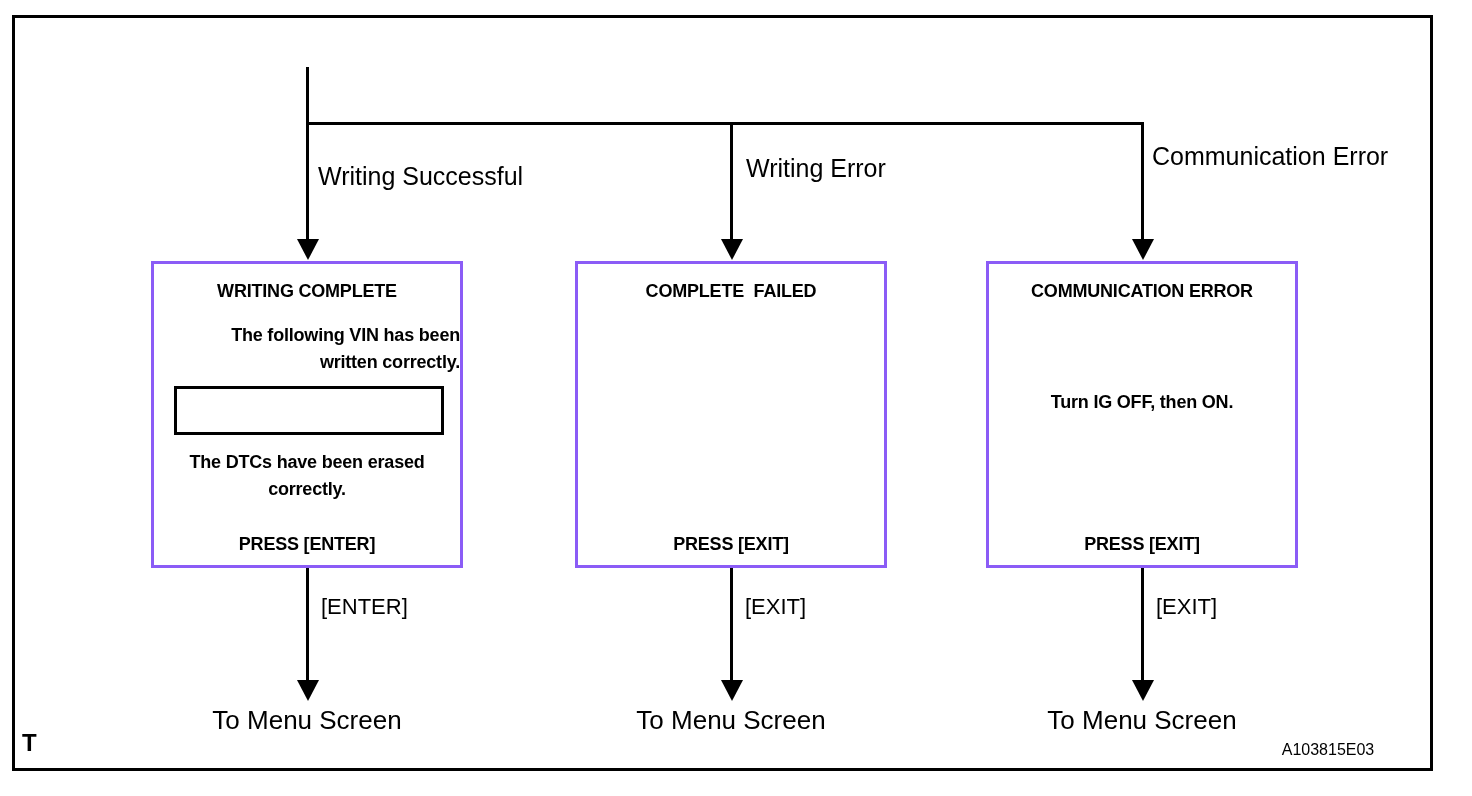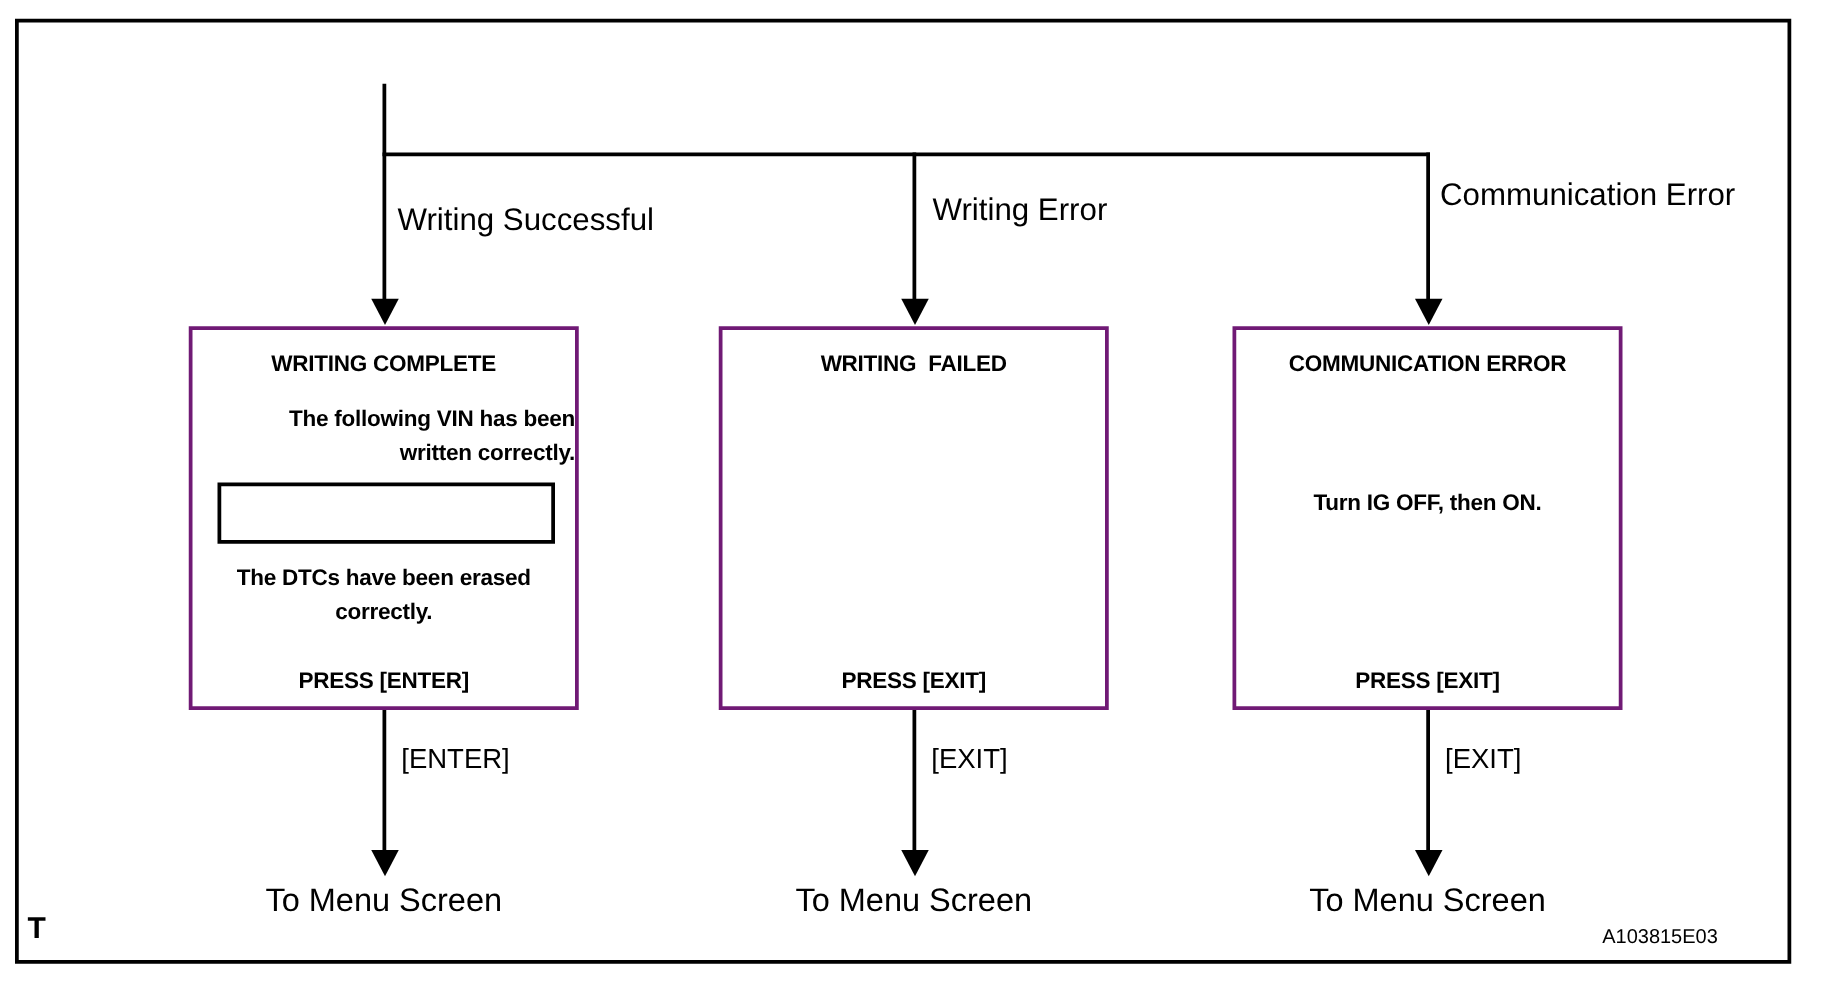--- a/index.html
+++ b/index.html
@@ -43,21 +43,21 @@
     position: absolute;
     width: 300px; text-align: center;
     font-size: 26px; line-height: 30px;
     white-space: nowrap;
   }
 
   
   .screen-box {
     position: absolute; top: 261px;
     width: 312px; height: 307px;
-    border: 3px solid #701a75;
+    border: 3px solid #8b5cf6;
     background: #fff;
   }
   .screen-title {
     position: absolute; top: 17px; left: 0; right: 0;
     text-align: center;
     font-size: 18px; font-weight: bold;
     letter-spacing: -0.2px;
     white-space: pre-wrap;
   }
   .screen-text {
@@ -117,21 +117,21 @@
     <div class="screen-title">WRITING COMPLETE</div>
     <div class="screen-text" style="top:58px;text-align:right;">The following VIN has been
 written correctly.</div>
     <div class="vin-field"></div>
     <div class="screen-text" style="top:185px;text-align:center;">The DTCs have been erased
 correctly.</div>
     <div class="screen-press">PRESS [ENTER]</div>
   </div>
 
   <div class="screen-box" style="left:575px;">
-    <div class="screen-title">WRITING  FAILED</div>
+    <div class="screen-title">COMPLETE  FAILED</div>
     <div class="screen-press">PRESS [EXIT]</div>
   </div>
 
   <div class="screen-box" style="left:986px;">
     <div class="screen-title">COMMUNICATION ERROR</div>
     <div class="screen-text" style="top:125px;">Turn IG OFF, then ON.</div>
     <div class="screen-press">PRESS [EXIT]</div>
   </div>
 
   <div class="vline" style="left:306px; top:568px; height:113px;"></div>

